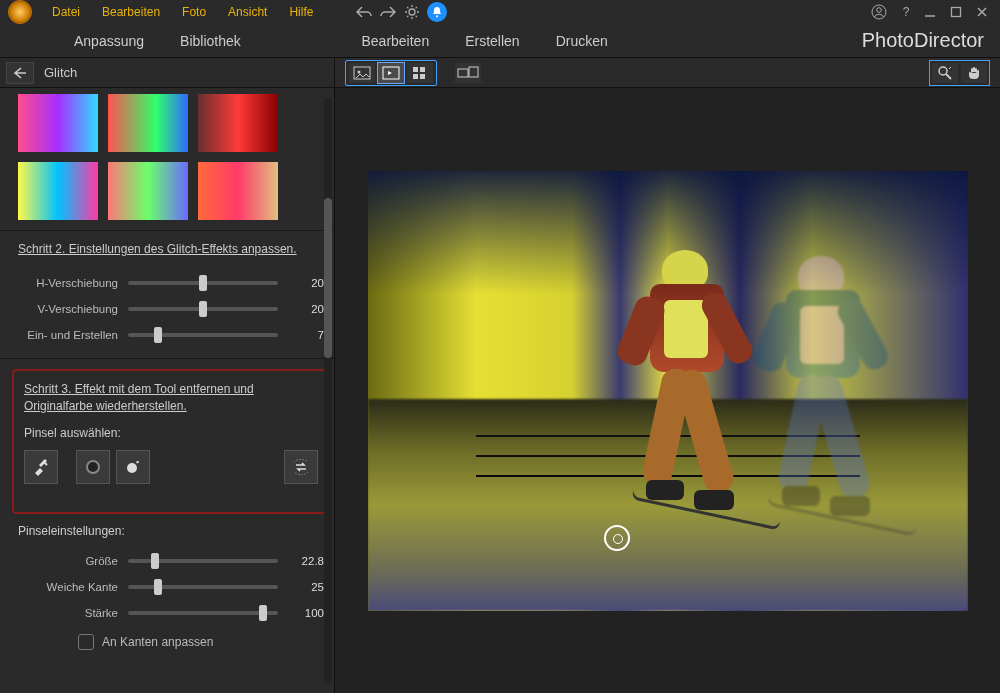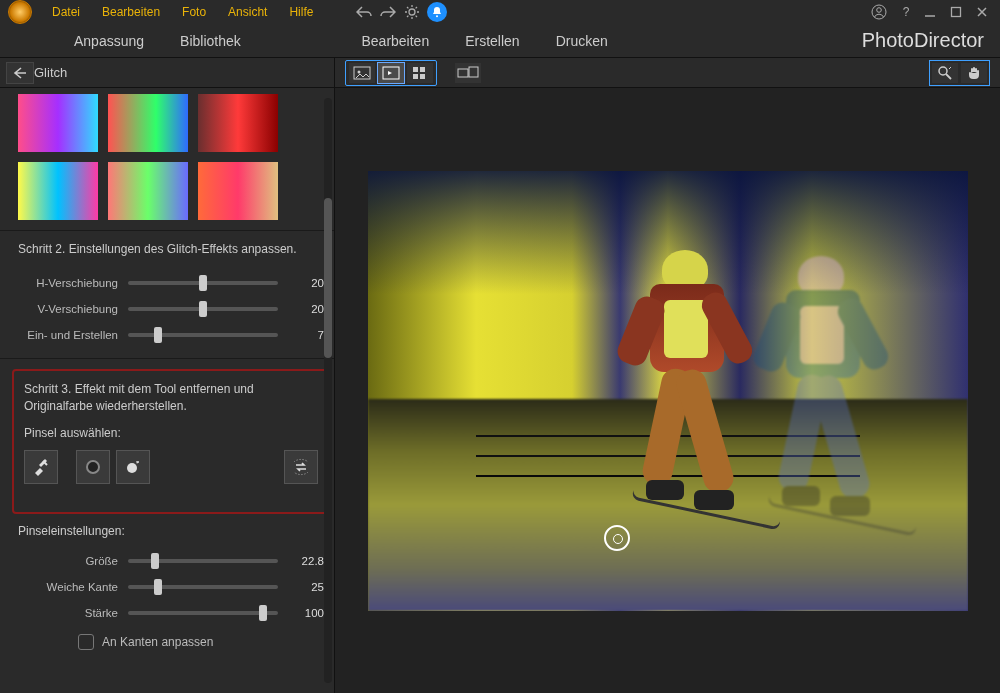--- a/index.html
+++ b/index.html
@@ -19,39 +19,39 @@
   .tabbar { height: 34px; background: #2a2a2a; display: flex; align-items: stretch; border-bottom: 1px solid #111; }
   .tab { padding: 0 18px; color: #ccc; display: flex; align-items: center; font-size: 14px; font-weight: 300; cursor: default; }
   .tab.active { color: #3fa0ff; border: 1px solid #3fa0ff; border-bottom: 1px solid #2a2a2a; background: #2a2a2a; margin-bottom:-1px;margin-top:44px; }
   .tabbar-spacer { flex: 1; }
   .brand { padding: 0 16px; color: #ddd; font-size: 20px; font-weight: 300; display:flex; align-items:center; }
 
   
   .main { display: flex; height: calc(693px - 24px - 34px); }
 
   .leftpane { width: 335px; background: #2a2a2a; display: flex; flex-direction: column; border-right: 1px solid #111; }
-  .lp-header { height: 30px; display: flex; align-items: center; border-bottom: 1px solid #111; padding: 0 6px; gap: 0; }
+  .lp-header { height: 30px; display: flex; align-items: center; border-bottom: 1px solid #111; padding: 0 6px; gap: 10px; }
   .back-btn { width: 28px; height: 22px; background: #333; border: 1px solid #444; display:flex;align-items:center;justify-content:center; color:#ccc;}
   .lp-title { font-size: 13px; color: #ccc; }
   .lp-body { flex: 1; overflow: hidden; padding: 6px 10px 10px 18px; position: relative; }
   .lp-scrolltrack { position:absolute; right:2px; top:10px; bottom:10px; width:8px; background:#222; border-radius:4px; }
   .lp-scrollthumb { position:absolute; right:2px; top: 110px; width:8px; height: 160px; background:#555; border-radius:4px; }
 
   .thumb-grid { display: flex; flex-wrap: wrap; gap: 10px; margin-bottom: 6px; }
   .thumb { width: 80px; height: 58px; background: #444; }
   .thumb.r1c1 { background: linear-gradient(90deg, #ff4d8a 0%, #a52fff 50%, #2fdcff 100%); }
   .thumb.r1c2 { background: linear-gradient(90deg, #ff5252 0%, #2fff6a 60%, #2f6aff 100%); }
   .thumb.r1c3 { background: linear-gradient(90deg, #6a2f2f 0%, #ff3a3a 50%, #8a0000 100%); }
   .thumb.r2c1 { background: linear-gradient(90deg, #fff94a 0%, #00c2ff 50%, #ff3aa5 100%); }
   .thumb.r2c2 { background: linear-gradient(90deg, #ff7777 0%, #6aff6a 50%, #6a6aff 100%); }
   .thumb.r2c3 { background: linear-gradient(90deg, #ff6a3a 0%, #ff3a6a 50%, #e0c080 100%); }
 
   .sep { height: 1px; background: #1a1a1a; margin: 10px -10px 10px -18px; }
 
-  .step-label { color: #ccc; font-size: 12px; line-height: 1.4; margin-bottom: 12px; max-width: 280px;}
+  .step-label { color: #ccc; font-size: 12px; line-height: 1.4; margin-bottom: 12px; max-width: 280px; text-decoration: underline;}
   .sub-label { color: #ccc; font-size: 12px; margin: 10px 0 10px 0; }
 
   .slider-row { display: flex; align-items: center; height: 26px; gap: 6px; }
   .slider-label { width: 100px; text-align: right; color: #bbb; font-size: 11.5px; }
   .slider-track { flex: 1; height: 4px; background: #555; position: relative; border-radius: 2px; margin: 0 4px; }
   .slider-thumb { position: absolute; top: 50%; width: 8px; height: 16px; background: #ccc; border-radius: 2px; transform: translate(-50%, -50%); }
   .slider-val { width: 36px; text-align: right; color: #ddd; font-size: 11.5px; }
 
   .step3-box { border: 2px solid #8b1a1a; border-radius: 4px; padding: 10px 10px 28px 10px; margin: 4px -6px 8px -6px; }
 

